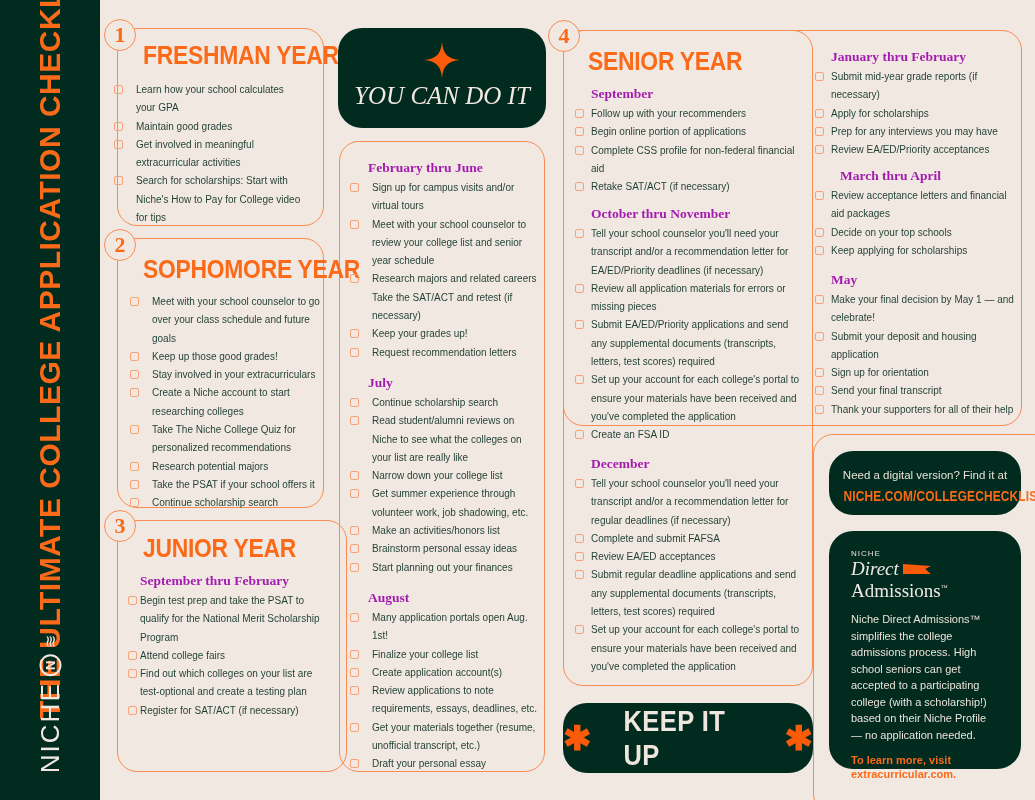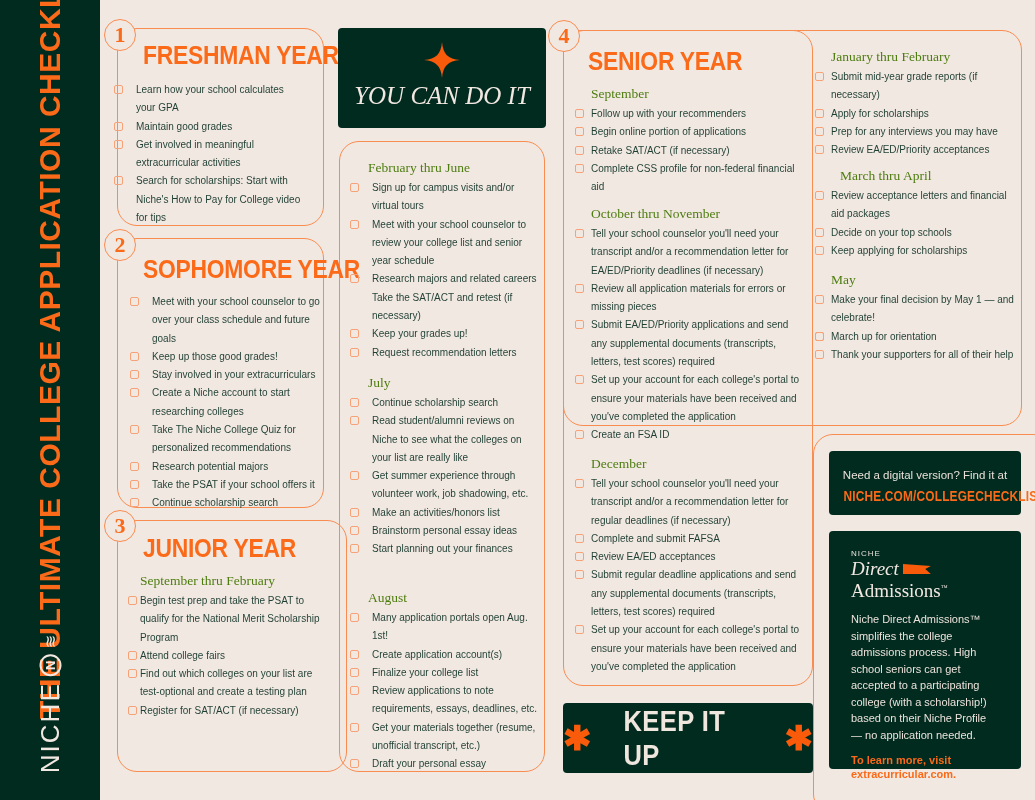--- a/index.html
+++ b/index.html
@@ -10,27 +10,27 @@
     font-family: "Liberation Sans", sans-serif; font-weight: bold; font-size: 30px; color: #fa6a18; letter-spacing: 0.5px; transform-origin: center; }
   .side-logo { position: absolute; left: 50px; top: 705px; transform: translate(-50%, -50%) rotate(-90deg); white-space: nowrap;
     color: #f2e8e2; font-size: 26px; letter-spacing: 2px; display: flex; align-items: center; gap: 6px; }
   .side-logo .n-circle { width: 22px; height: 22px; border: 2px solid #f2e8e2; border-radius: 50%; font-size: 13px; display: inline-flex; align-items: center; justify-content: center; letter-spacing: 0; font-weight: bold; }
   .side-logo .waves { font-size: 16px; letter-spacing: -2px; }
 
   .frame { position: absolute; border: 1.5px solid #f98c50; border-radius: 20px; }
   .num { position: absolute; width: 32px; height: 32px; border: 1.5px solid #f98c50; border-radius: 50%; background: #f2e8e2;
     color: #fa6a18; font-family: "Liberation Serif", serif; font-weight: bold; font-size: 22px; display: flex; align-items: center; justify-content: center; }
   .year-title { position: absolute; font-family: "Liberation Sans", sans-serif; font-weight: bold; color: #fa6a18; font-size: 26px; letter-spacing: -0.3px; transform: scaleX(0.88); transform-origin: left center; white-space: nowrap; }
-  .sub { font-family: "Liberation Serif", serif; font-weight: normal; color: #4d7c0f; font-size: 13.5px; margin: 0 0 3px 0; }
+  .sub { font-family: "Liberation Serif", serif; font-weight: bold; color: #a21caf; font-size: 13.5px; margin: 0 0 3px 0; }
   ul.list { list-style: none; }
   ul.list li { position: relative; padding-left: 22px; font-size: 10px; line-height: 18.3px; color: #1f3f33; }
   ul.list li .box { position: absolute; left: 0; top: 4px; width: 9px; height: 9px; border: 1.2px solid #f7a276; border-radius: 2px; }
   .block { position: absolute; }
 
-  .dark { position: absolute; background: #022b20; border-radius: 4px; color: #f2e8e2; }
+  .dark { position: absolute; background: #022b20; border-radius: 24px; color: #f2e8e2; }
   .star { position: absolute; }
   .ycdi { position: absolute; left: 0; right: 0; top: 54px; text-align: center; font-family: "Liberation Serif", serif; font-style: italic; font-size: 25px; color: #f2e8e2; }
   .keep { display: flex; align-items: center; justify-content: center; gap: 20px; }
   .keep .asterisk { color: #fa5b0a; font-size: 34px; font-weight: bold; line-height: 1; }
   .keep .ktxt { font-weight: bold; font-size: 30px; color: #efe6dd; transform: scaleX(0.85); letter-spacing: 0.5px; }
   .digital { text-align: center; }
   .digital .l1 { font-size: 11.5px; margin-top: 18px; color: #e9e0d8; }
   .digital .l2 { font-size: 14px; font-weight: bold; color: #fa6a18; margin-top: 7px; transform: scaleX(0.85); letter-spacing: 0.2px; }
   .da { padding: 18px 22px; }
   .da .brand { font-size: 8px; letter-spacing: 1px; color: #e9e0d8; }
@@ -111,46 +111,47 @@
     <li><span class="box"></span><span>Research majors and related careers Take the SAT/ACT and retest (if necessary)</span></li>
     <li><span class="box"></span><span>Keep your grades up!</span></li>
     <li><span class="box"></span><span>Request recommendation letters</span></li>
   </ul>
 </div>
 <div class="block" style="left:350px;top:375px;width:192px;">
   <div class="sub" style="margin-left:18px;">July</div>
   <ul class="list">
     <li><span class="box"></span><span>Continue scholarship search</span></li>
     <li><span class="box"></span><span>Read student/alumni reviews on Niche to see what the colleges on your list are really like</span></li>
+    <li><span class="box"></span><span>Narrow down your college list</span></li>
     <li><span class="box"></span><span>Get summer experience through volunteer work, job shadowing, etc.</span></li>
     <li><span class="box"></span><span>Make an activities/honors list</span></li>
     <li><span class="box"></span><span>Brainstorm personal essay ideas</span></li>
     <li><span class="box"></span><span>Start planning out your finances</span></li>
   </ul>
 </div>
 <div class="block" style="left:350px;top:590px;width:195px;">
   <div class="sub" style="margin-left:18px;">August</div>
   <ul class="list">
     <li><span class="box"></span><span>Many application portals open Aug. 1st!</span></li>
+    <li><span class="box"></span><span>Finalize your college list</span></li>
     <li><span class="box"></span><span>Create application account(s)</span></li>
-    <li><span class="box"></span><span>Finalize your college list</span></li>
     <li><span class="box"></span><span>Review applications to note requirements, essays, deadlines, etc.</span></li>
     <li><span class="box"></span><span>Get your materials together (resume, unofficial transcript, etc.)</span></li>
     <li><span class="box"></span><span>Draft your personal essay</span></li>
   </ul>
 </div>
 
 <div class="year-title" style="left:588px;top:46px;">SENIOR YEAR</div>
 <div class="block" style="left:575px;top:86px;width:230px;">
   <div class="sub" style="margin-left:16px;">September</div>
   <ul class="list">
     <li style="padding-left:16px"><span class="box"></span><span>Follow up with your recommenders</span></li>
     <li style="padding-left:16px"><span class="box"></span><span>Begin online portion of applications</span></li>
+    <li style="padding-left:16px"><span class="box"></span><span>Complete CSS profile for non-federal financial aid</span></li>
     <li style="padding-left:16px"><span class="box"></span><span>Retake SAT/ACT (if necessary)</span></li>
-    <li style="padding-left:16px"><span class="box"></span><span>Complete CSS profile for non-federal financial aid</span></li>
   </ul>
 </div>
 <div class="block" style="left:575px;top:206px;width:230px;">
   <div class="sub" style="margin-left:16px;">October thru November</div>
   <ul class="list">
     <li style="padding-left:16px"><span class="box"></span><span>Tell your school counselor you'll need your transcript and/or a recommendation letter for EA/ED/Priority deadlines (if necessary)</span></li>
     <li style="padding-left:16px"><span class="box"></span><span>Review all application materials for errors or missing pieces</span></li>
     <li style="padding-left:16px"><span class="box"></span><span>Submit EA/ED/Priority applications and send any supplemental documents (transcripts, letters, test scores) required</span></li>
     <li style="padding-left:16px"><span class="box"></span><span>Set up your account for each college's portal to ensure your materials have been received and you've completed the application</span></li>
     <li style="padding-left:16px"><span class="box"></span><span>Create an FSA ID</span></li>
@@ -181,22 +182,23 @@
   <ul class="list">
     <li style="padding-left:16px"><span class="box"></span><span>Review acceptance letters and financial aid packages</span></li>
     <li style="padding-left:16px"><span class="box"></span><span>Decide on your top schools</span></li>
     <li style="padding-left:16px"><span class="box"></span><span>Keep applying for scholarships</span></li>
   </ul>
 </div>
 <div class="block" style="left:815px;top:272px;width:205px;">
   <div class="sub" style="margin-left:16px;">May</div>
   <ul class="list">
     <li style="padding-left:16px"><span class="box"></span><span>Make your final decision by May 1 — and celebrate!</span></li>
-    <li style="padding-left:16px"><span class="box"></span></li>
-    <li style="padding-left:16px"><span class="box"></span><span>March up for orientation</span></li>
+    <li style="padding-left:16px"><span class="box"></span><span>Submit your deposit and housing application</span></li>
+    <li style="padding-left:16px"><span class="box"></span><span>Sign up for orientation</span></li>
+    <li style="padding-left:16px"><span class="box"></span><span>Send your final transcript</span></li>
     <li style="padding-left:16px"><span class="box"></span><span>Thank your supporters for all of their help</span></li>
   </ul>
 </div>
 
 <div class="dark keep" style="left:563px;top:703px;width:250px;height:70px;">
   <span class="asterisk">✱</span>
   <span class="ktxt">KEEP IT UP</span>
   <span class="asterisk">✱</span>
 </div>
 

